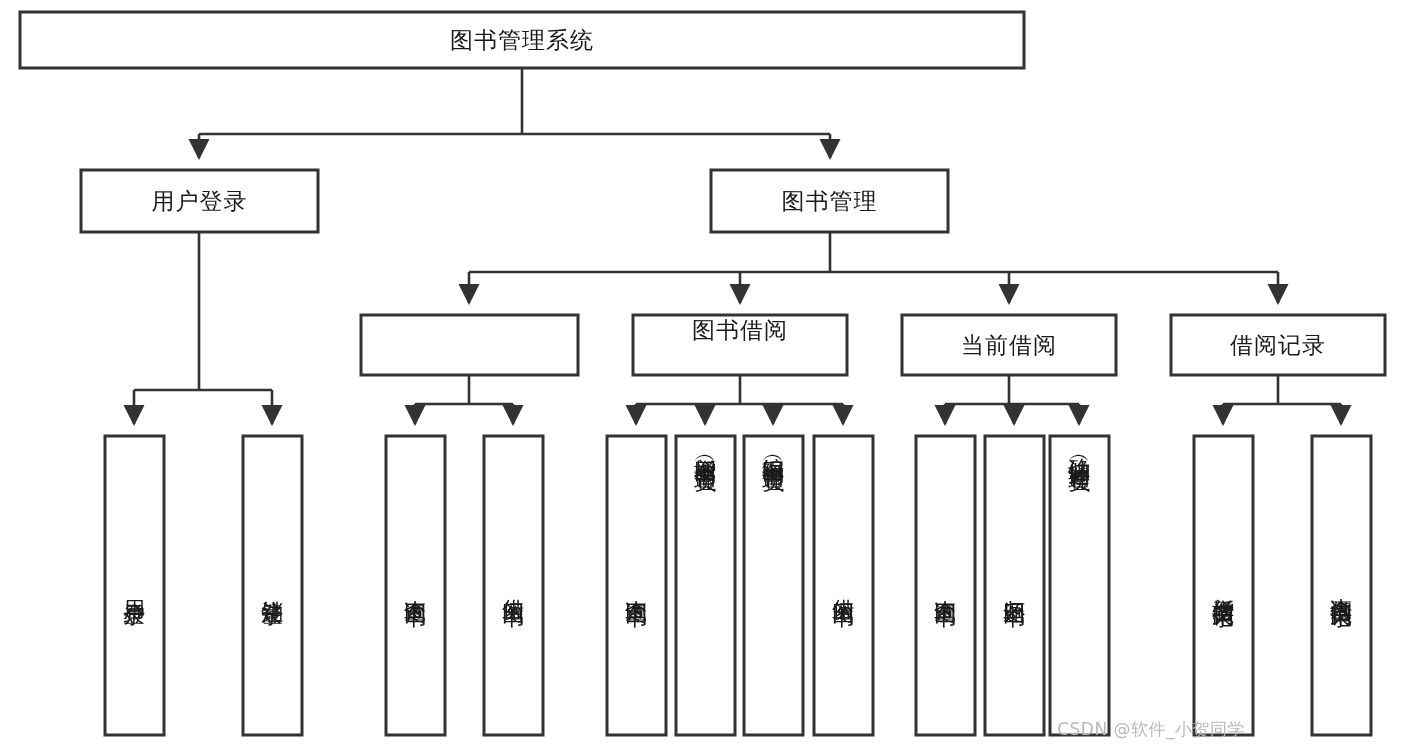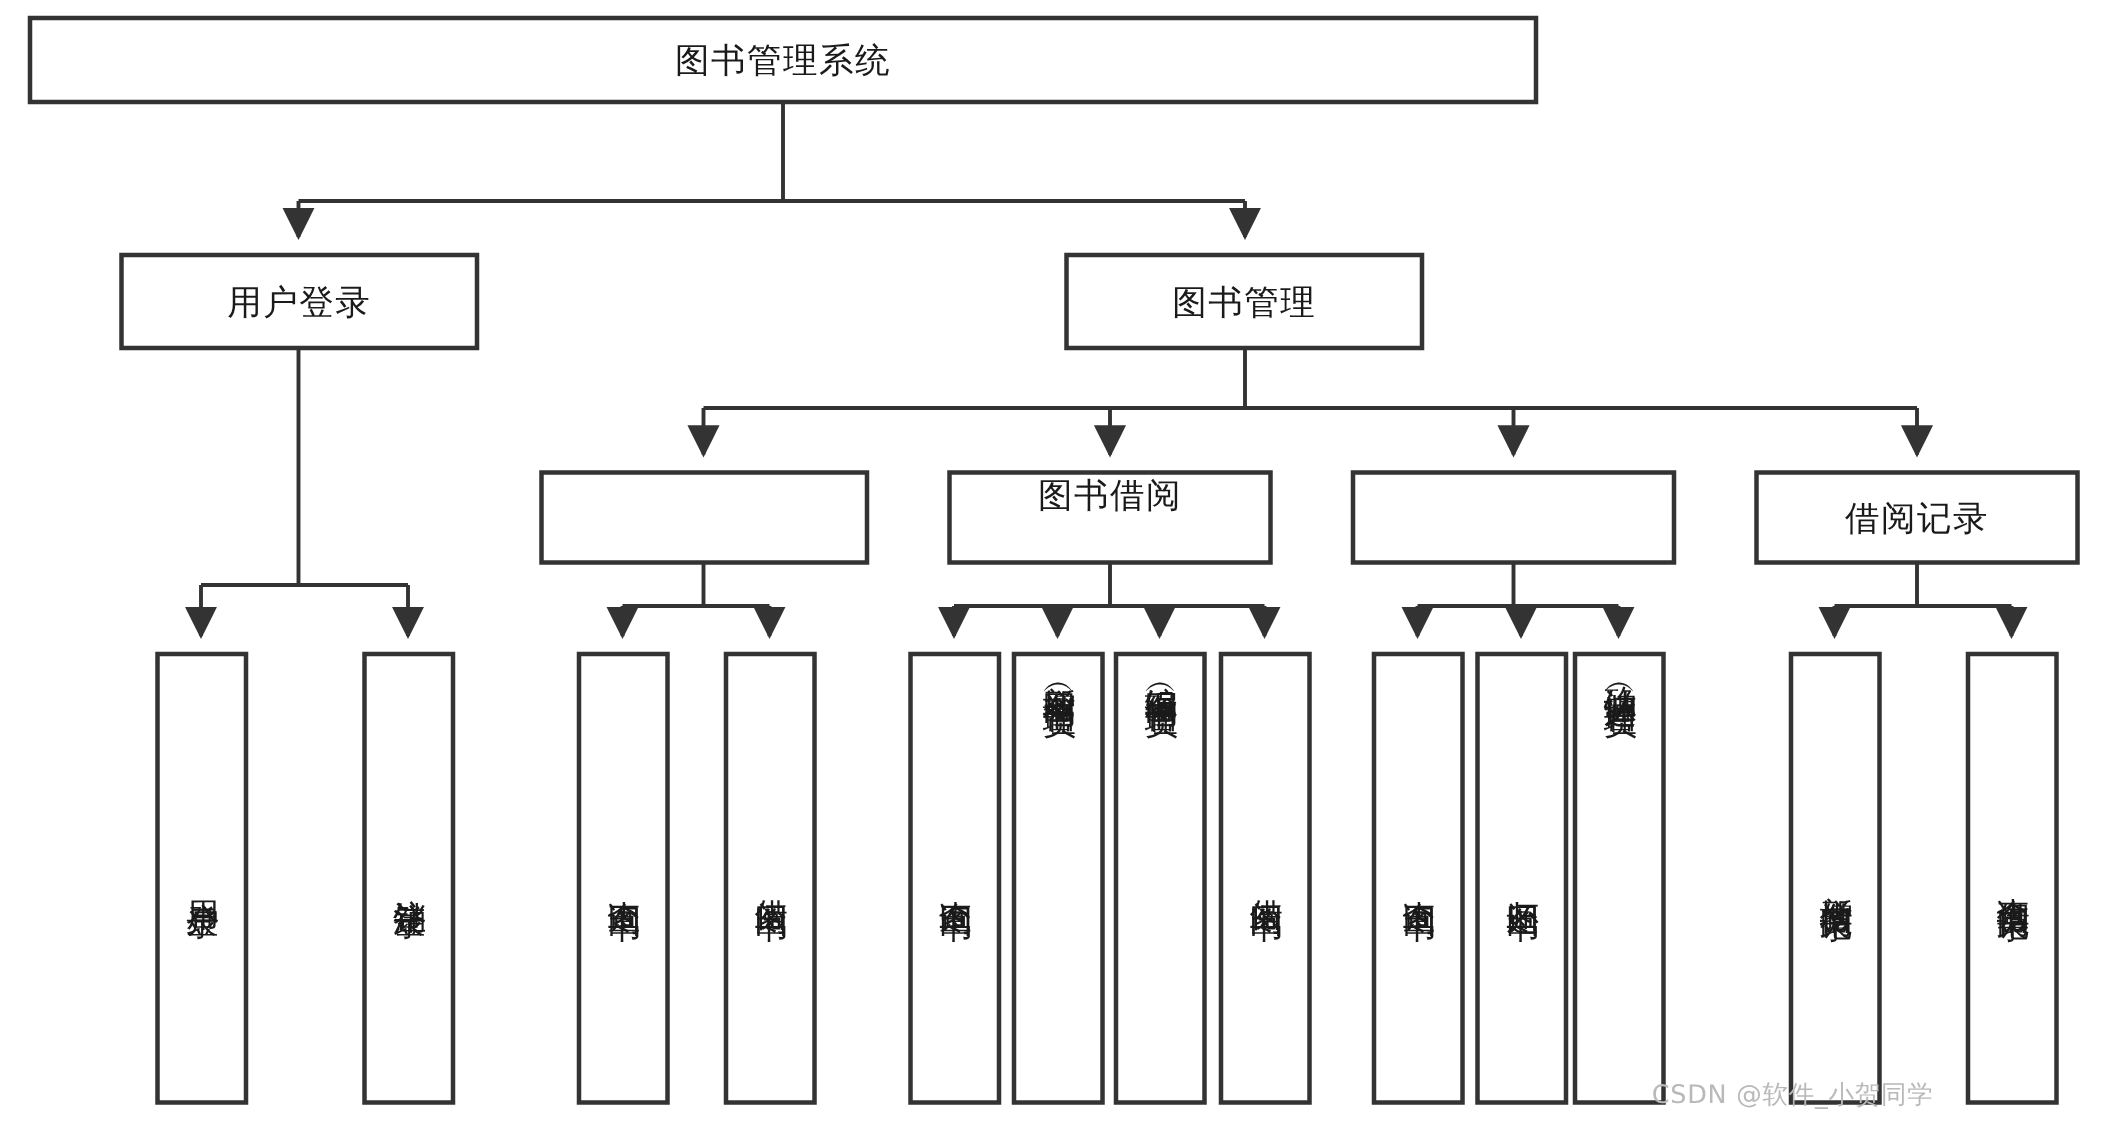--- a/index.html
+++ b/index.html
@@ -11,21 +11,20 @@
     width: 1405px;
     height: 747px;
     font-family: "DejaVu Sans", "Liberation Sans", sans-serif;
     overflow: hidden;
   }
   #diagram-root {
     position: relative;
     width: 1253px;
     height: 747px;
     background: #ffffff;
-    padding-left: 44px;
   }
   svg#flow {
     position: absolute;
     top: 0;
     left: 0;
     width: 1405px;
     height: 747px;
     display: block;
   }
   .node-rect {
@@ -192,20 +191,23 @@
   <div class="hlabel-box" style="left:81px; top:170px; width:237px; height:62px;">
     <span class="htext">用户登录</span>
   </div>
   <div class="hlabel-box" style="left:711px; top:170px; width:237px; height:62px;border-radius:12px;">
     <span class="htext">图书管理</span>
   </div>
 
   <div class="hlabel-box" style="left:633px; top:300px; width:214px; height:60px;">
     <span class="htext">图书借阅</span>
   </div>
+  <div class="hlabel-box" style="left:902px; top:315px; width:214px; height:60px;">
+    <span class="htext">当前借阅</span>
+  </div>
   <div class="hlabel-box" style="left:1171px; top:315px; width:214px; height:60px;">
     <span class="htext">借阅记录</span>
   </div>
 
   <div class="vlabel-box" style="left:105px; top:436px; width:59px; height:299px; align-items:center; padding-top:0;">
     <span class="vtext">用户登录</span>
   </div>
   <div class="vlabel-box" style="left:243px; top:436px; width:59px; height:299px; align-items:center; padding-top:0;">
     <span class="vtext">注销登录</span>
   </div>

